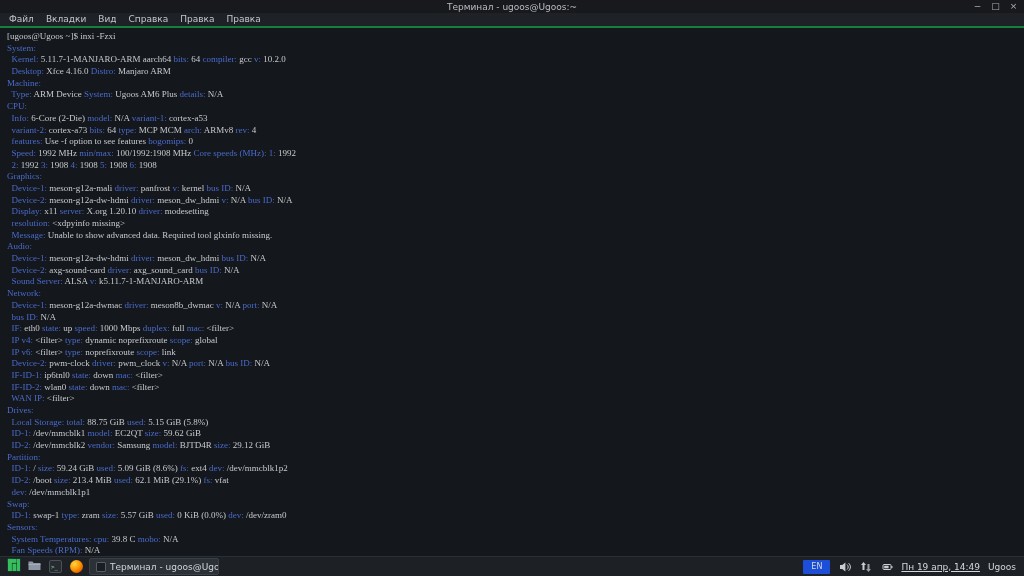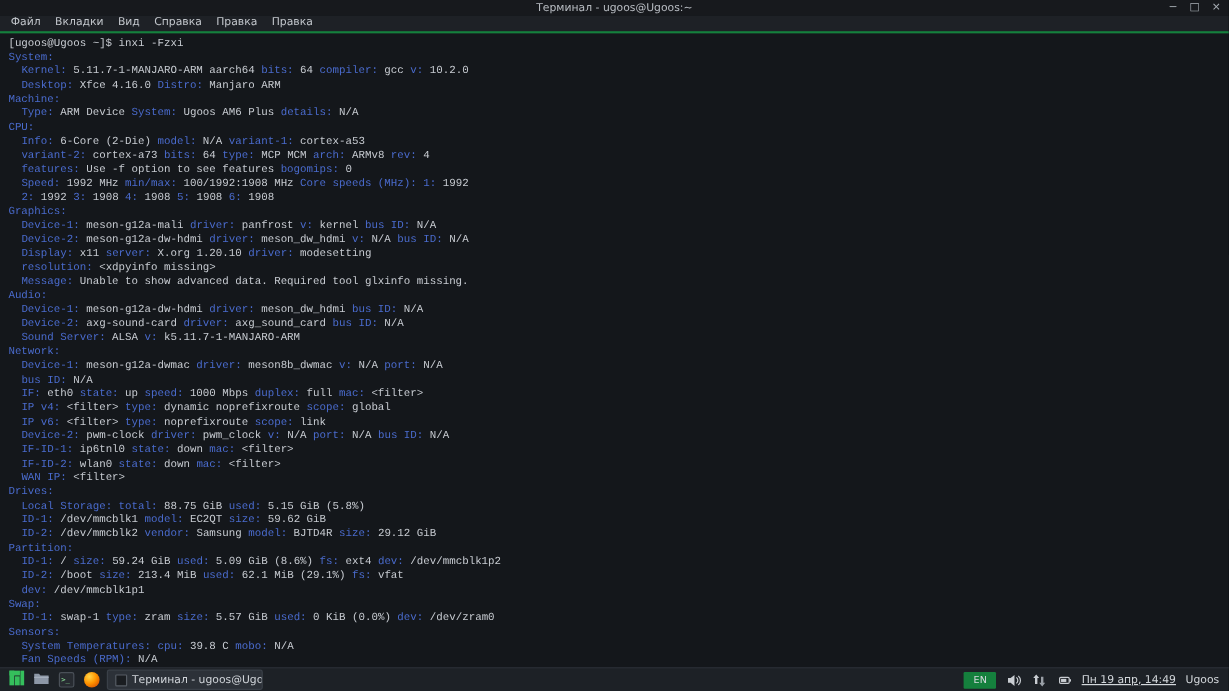--- a/index.html
+++ b/index.html
@@ -17,21 +17,21 @@
   .win-btn { width:11px; height:11px; font-size:9px; line-height:11px; text-align:center;
              color:#a9afb6; cursor:default; }
 
   
   .menubar { flex:0 0 15px; background:#1e2126; border-bottom:2px solid #15803d;
              display:flex; padding-left:3px; }
   .menu-item { font-size:9px; color:#c3c7cc; padding:1px 6px; cursor:default; }
 
   
   .terminal { flex:1 1 auto; overflow:hidden; background:var(--term-bg,#14171b);
-              padding:3px 16px 0 7px; font-family:Liberation Mono, monospace;
+              padding:3px 16px 0 7px; font-family:Liberation Serif, serif;
               font-size:9px; line-height:11.68px; white-space:pre; }
   .tline .key { color:var(--key,#4a6bcd); }
   .tline .val { color:var(--val,#c7cbd1); }
 
   
   .taskbar { flex:0 0 20px; background:var(--panel-bg,#1d2126); border-top:1px solid #2a2f36;
              display:flex; align-items:center; padding:0 5px; gap:4px; }
   .launcher { width:17px; height:17px; border:none; background:transparent; display:flex;
               align-items:center; justify-content:center; cursor:pointer; padding:0; }
   .ff-globe { width:13px; height:13px; border-radius:50%;
@@ -39,21 +39,21 @@
   .term-glyph { width:13px; height:13px; background:#272b31; border:1px solid #4a5058;
                 border-radius:2px; color:#8fe89a; font-size:6px; line-height:11px;
                 text-align:left; padding-left:1px; font-family:"DejaVu Sans Mono",monospace; }
   .task-button { height:17px; display:flex; align-items:center; gap:4px; padding:0 6px;
                  background:#2c3138; border:1px solid #3a4048; border-radius:2px;
                  font-size:9px; color:#d0d4d9; max-width:130px; white-space:nowrap;
                  overflow:hidden; cursor:pointer; }
   .task-button .tb-ico { width:10px; height:10px; background:#1a1d21; border:1px solid #565c64;
                          border-radius:1px; flex:0 0 auto; }
   .tray { margin-left:auto; display:flex; align-items:center; gap:8px; padding-right:3px; }
-  .kb { width:27px; height:14px; background:#15803d; color:#d4d8dd; font-size:8px;
+  .kb { width:27px; height:14px; background:#1d4ed8; color:#d4d8dd; font-size:8px;
         display:flex; align-items:center; justify-content:center; border-radius:1px; cursor:pointer; }
   .tray-ico { width:13px; height:13px; display:flex; align-items:center; justify-content:center; cursor:pointer; }
   .tray-ico svg { display:block; }
   .clock { font-size:9px; color:#d3d7db; cursor:pointer;text-decoration:underline; }
   .user { font-size:9px; color:#d3d7db;text-align:right; }
 </style>
 </head>
 <body>
 
 <div id="screen" style="--key: #4a6bcd; --val: #c7cbd1; --term-bg: #14171b; --panel-bg: #1d2126; --ff: #ff9500;">

